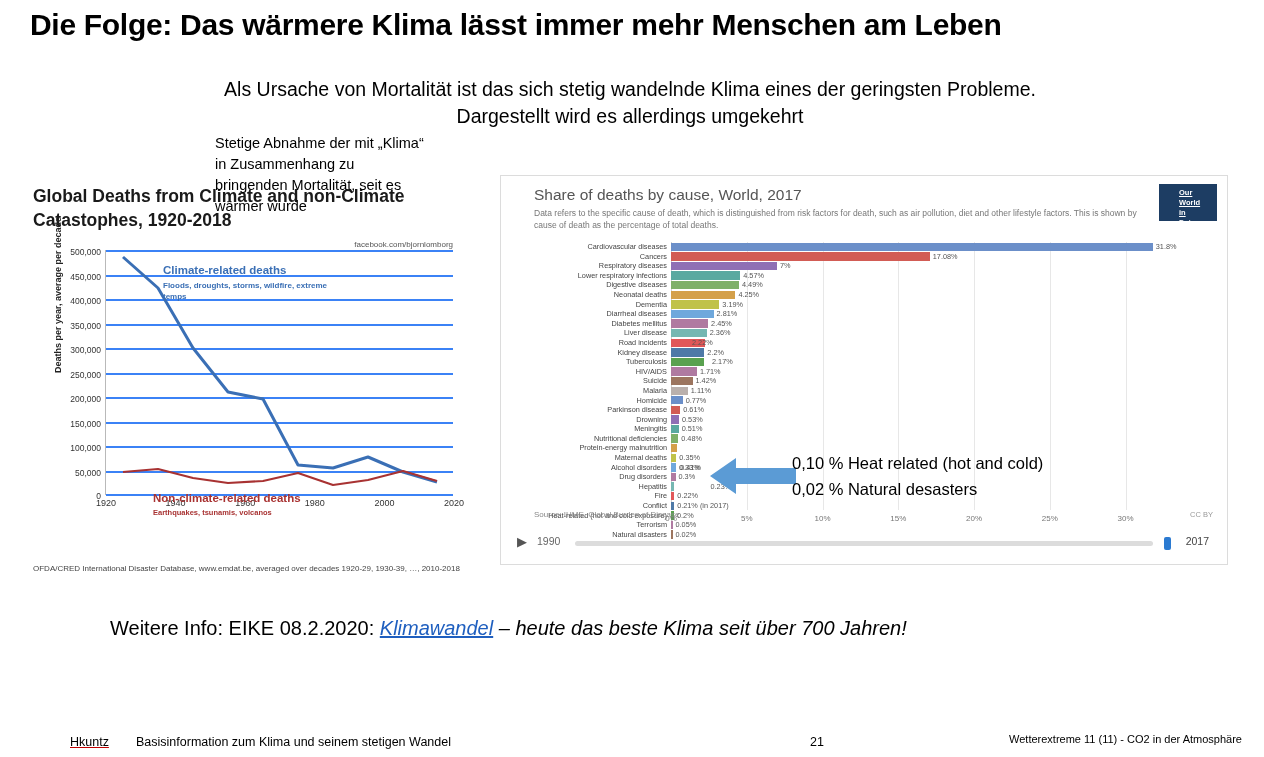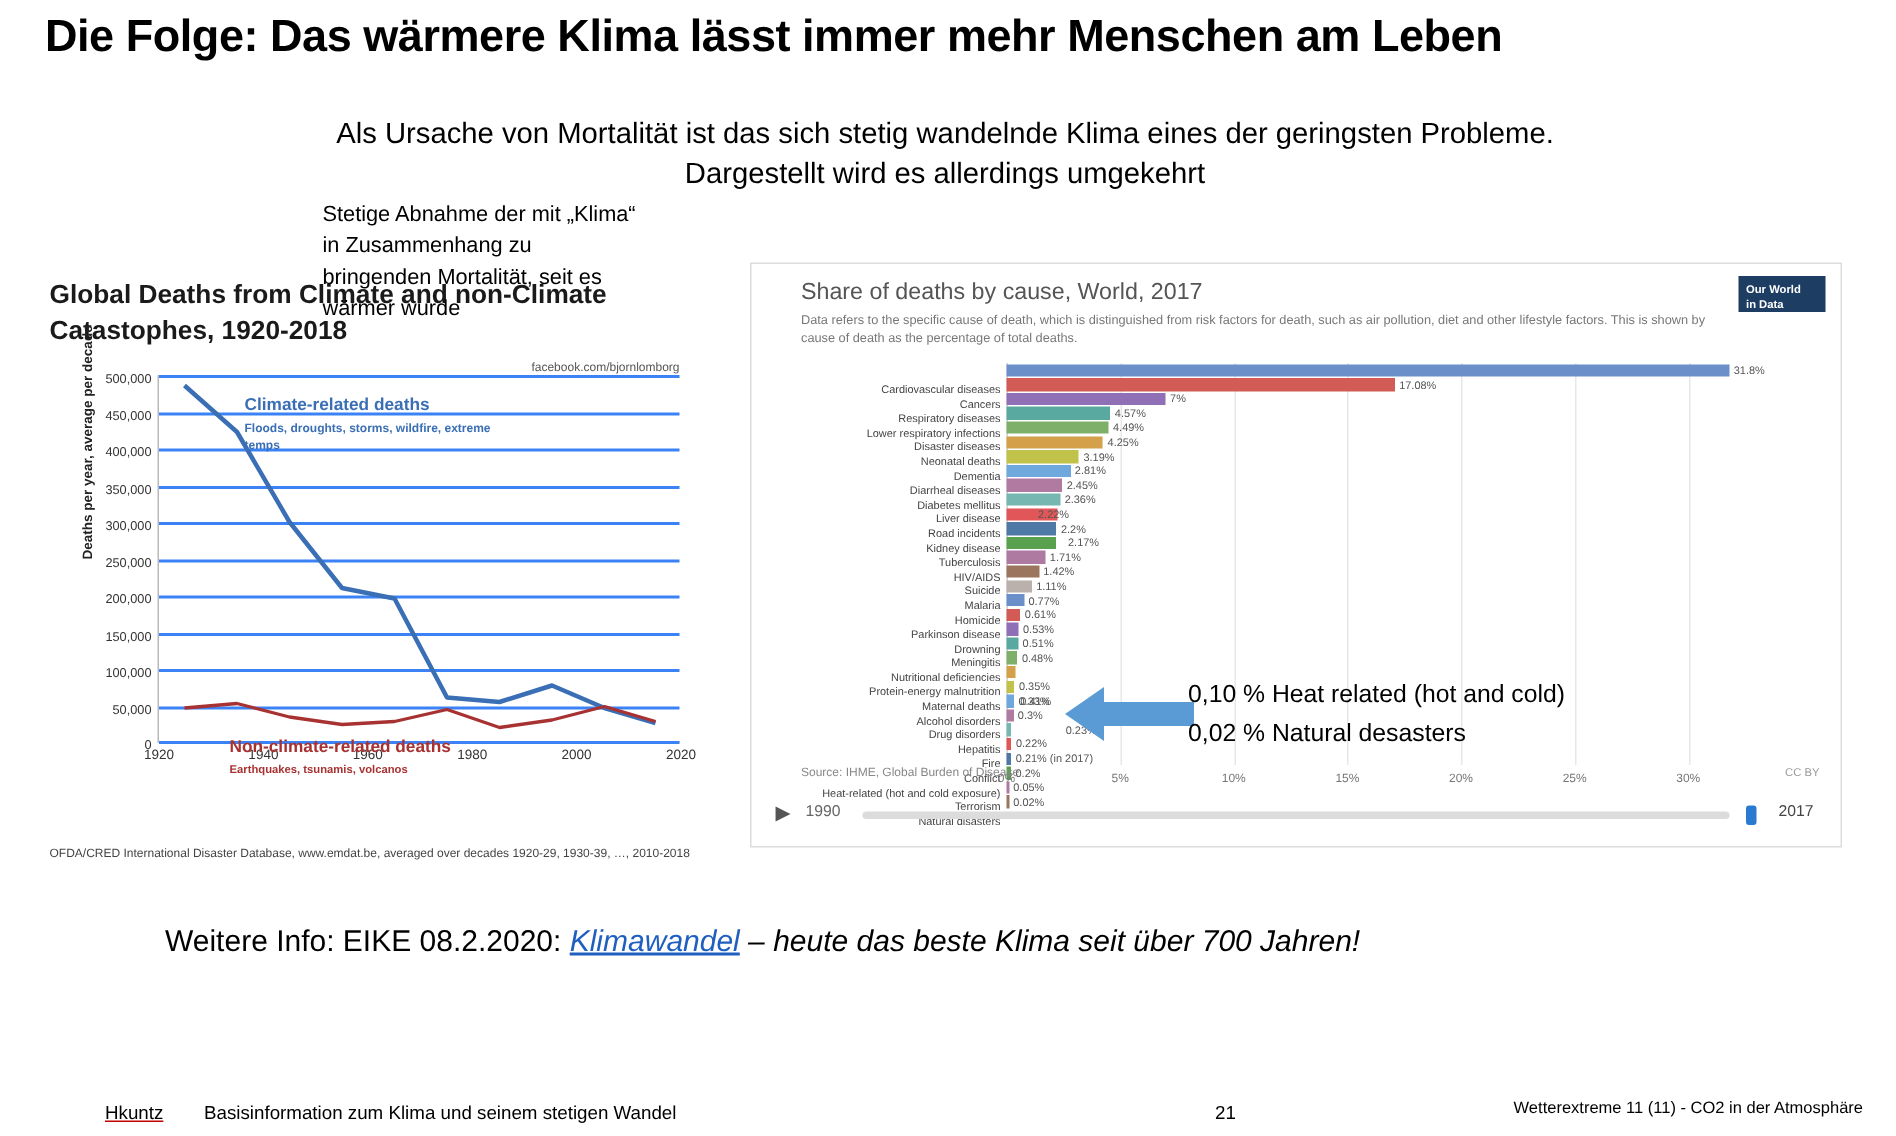--- a/index.html
+++ b/index.html
@@ -191,45 +191,46 @@
     width: 610px;
     font-size: 8.5px;
     line-height: 11.5px;
     color: #777;
   }
   #owid-logo {
     position: absolute;
     right: 10px;
     top: 8px;
     width: 58px;
-    height: 24px;
+    height: 37px;
     background: #1d3d63;
     color: #fff;
     font-size: 7.5px;
     line-height: 10px;
-    padding: 4px 5px;
+    padding: 4px 20px;
     box-sizing: border-box;
     font-weight: bold;
+    text-decoration: underline;
   }
   #owid-plot {
     position: absolute;
     left: 170px;
     top: 66px;
     width: 500px;
     height: 428px;
   }
   .owid-row {
     position: relative;
     height: 9.6px;
   }
   .owid-cat {
     position: absolute;
     right: 100%;
     margin-right: 4px;
-    top: 13px;
+    top: 0px;
     font-size: 7.3px;
     line-height: 9.6px;
     color: #444;
     white-space: nowrap;
     margin-left: 14px;
   }
   .owid-bar {
     position: absolute;
     left: 0;
     top: 0.6px;
@@ -489,21 +490,21 @@
             <span class="owid-cat">Respiratory diseases</span>
             <div class="owid-bar" style="width: 106.061px; background: rgb(143, 111, 181);"></div>
             <span class="owid-val" style="left: 106.061px;">7%</span>
           </div>
           <div class="owid-row">
             <span class="owid-cat">Lower respiratory infections</span>
             <div class="owid-bar" style="width: 69.2424px; background: rgb(90, 169, 160);"></div>
             <span class="owid-val" style="left: 69.2424px;">4.57%</span>
           </div>
           <div class="owid-row">
-            <span class="owid-cat">Disaster diseases</span>
+            <span class="owid-cat">Digestive diseases</span>
             <div class="owid-bar" style="width: 68.0303px; background: rgb(127, 176, 105);"></div>
             <span class="owid-val" style="left: 68.0303px;">4.49%</span>
           </div>
           <div class="owid-row">
             <span class="owid-cat">Neonatal deaths</span>
             <div class="owid-bar" style="width: 64.3939px; background: rgb(212, 160, 74);"></div>
             <span class="owid-val" style="left: 64.3939px;">4.25%</span>
           </div>
           <div class="owid-row">
             <span class="owid-cat">Dementia</span>

